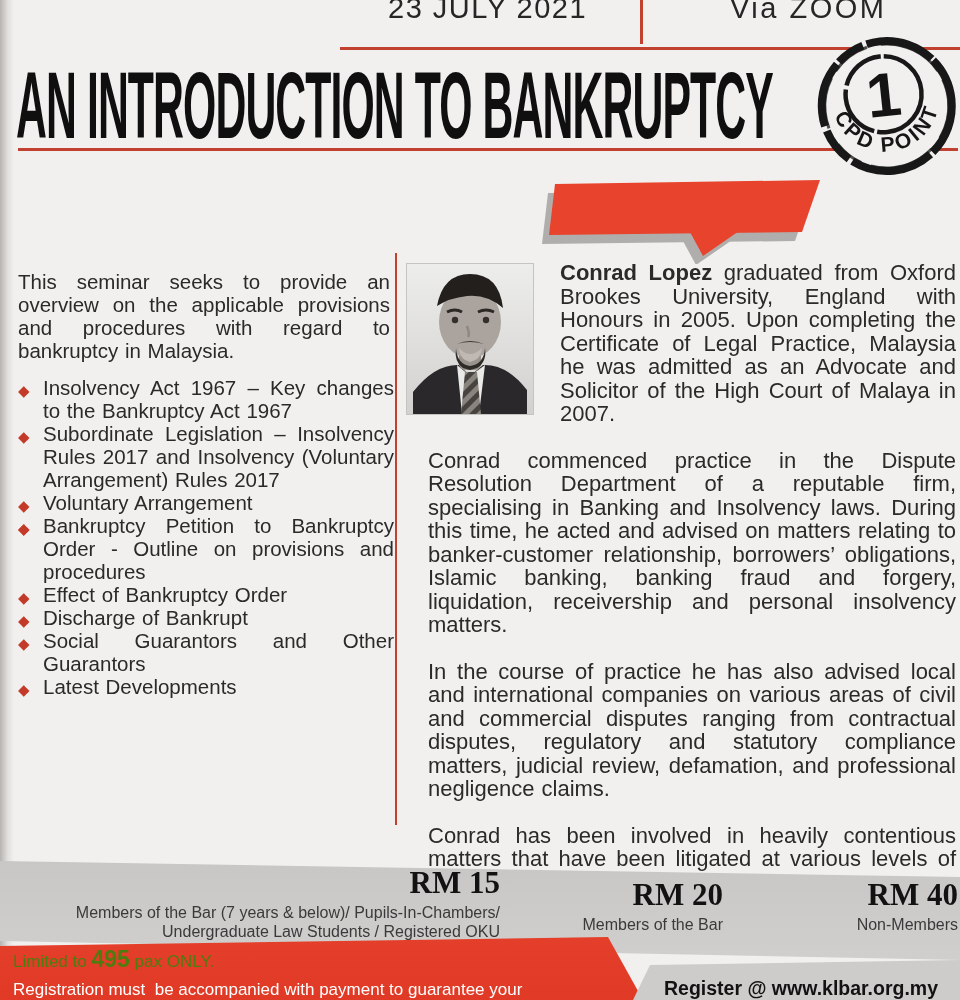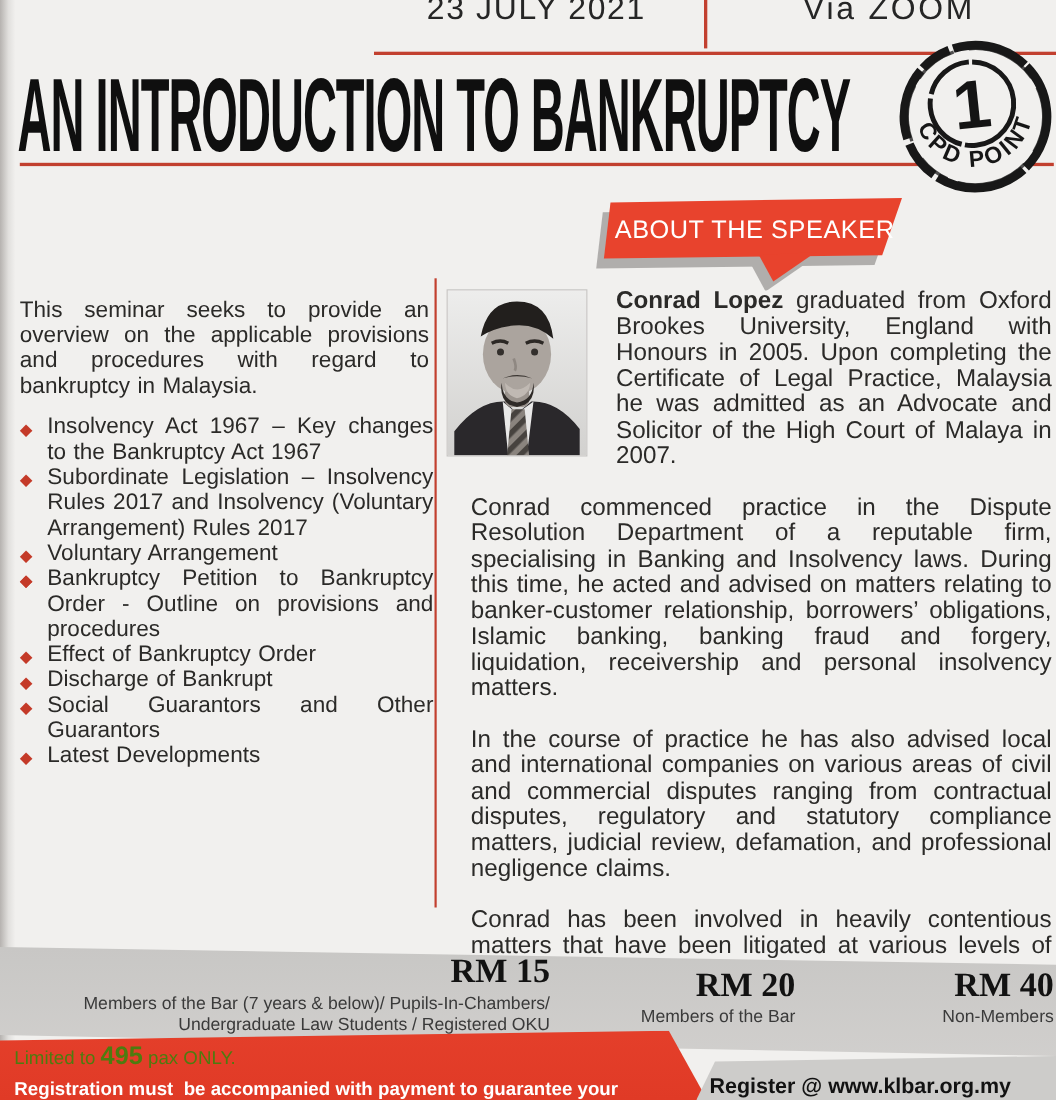--- a/index.html
+++ b/index.html
@@ -60,22 +60,22 @@
   .regbox{position:absolute;left:0;top:0;width:960px;height:150px;background:#cdccca;
     clip-path:polygon(650px 115px,960px 110px,960px 150px,633px 150px);}
   .tier{position:absolute;text-align:right;color:#3a3a3a;}
   .tier .price{font-family:"Liberation Serif", serif;font-weight:700;font-size:31px;color:#121212;line-height:1.0;}
   .tier .aud{font-size:16px;line-height:1.2;margin-top:5px;}
   .tier1{left:30px;top:17px;width:470px;}
   .tier2{left:523px;top:29px;width:200px;}
   .tier3{left:753px;top:29px;width:205px;}
   .limited{position:absolute;left:13px;top:96px;color:#4d7c0f;font-size:17px;white-space:pre-wrap;}
   .limited .num{font-size:23px;font-weight:700;}
-  .reg-line2{position:absolute;left:13px;top:130px;color:#fff;font-size:17px;white-space:pre-wrap;font-weight:bold;}
-  .register{position:absolute;left:645px;top:127px;width:312px;text-align:left;
+  .reg-line2{position:absolute;left:13px;top:130px;color:#fff;font-size:17px;white-space:pre-wrap;}
+  .register{position:absolute;left:645px;top:127px;width:312px;text-align:center;
     font-size:19.5px;font-weight:700;color:#121212;}
 </style>
 </head>
 <body>
 
 <div class="page">
 
   <div class="edge-shadow"></div>
 
   <div class="date">23 JULY 2021</div>
@@ -105,21 +105,20 @@
     <svg width="292" height="90" viewBox="0 0 292 90">
       <g fill="#8e8b89" opacity=".65" transform="translate(-7,9)">
         <polygon points="15,10 280,6 262,58 9,61"></polygon>
         <polygon points="150,58 202,55 163,82"></polygon>
       </g>
       <g fill="#e8432d">
         <polygon points="15,10 280,6 262,58 9,61"></polygon>
         <polygon points="150,58 202,55 163,82"></polygon>
       </g>
     </svg>
-    <span class="lbl">ABOUT THE SPEAKER</span>
   </div>
 
   <div class="intro">This seminar seeks to provide an overview on the applicable provisions and procedures with regard to bankruptcy in Malaysia.</div>
 
   <ul class="topics-list">
       <li>
       <span class="blt">◆</span>
       <span>Insolvency Act 1967 – Key changes to the Bankruptcy Act 1967</span>
     </li>
       <li>

